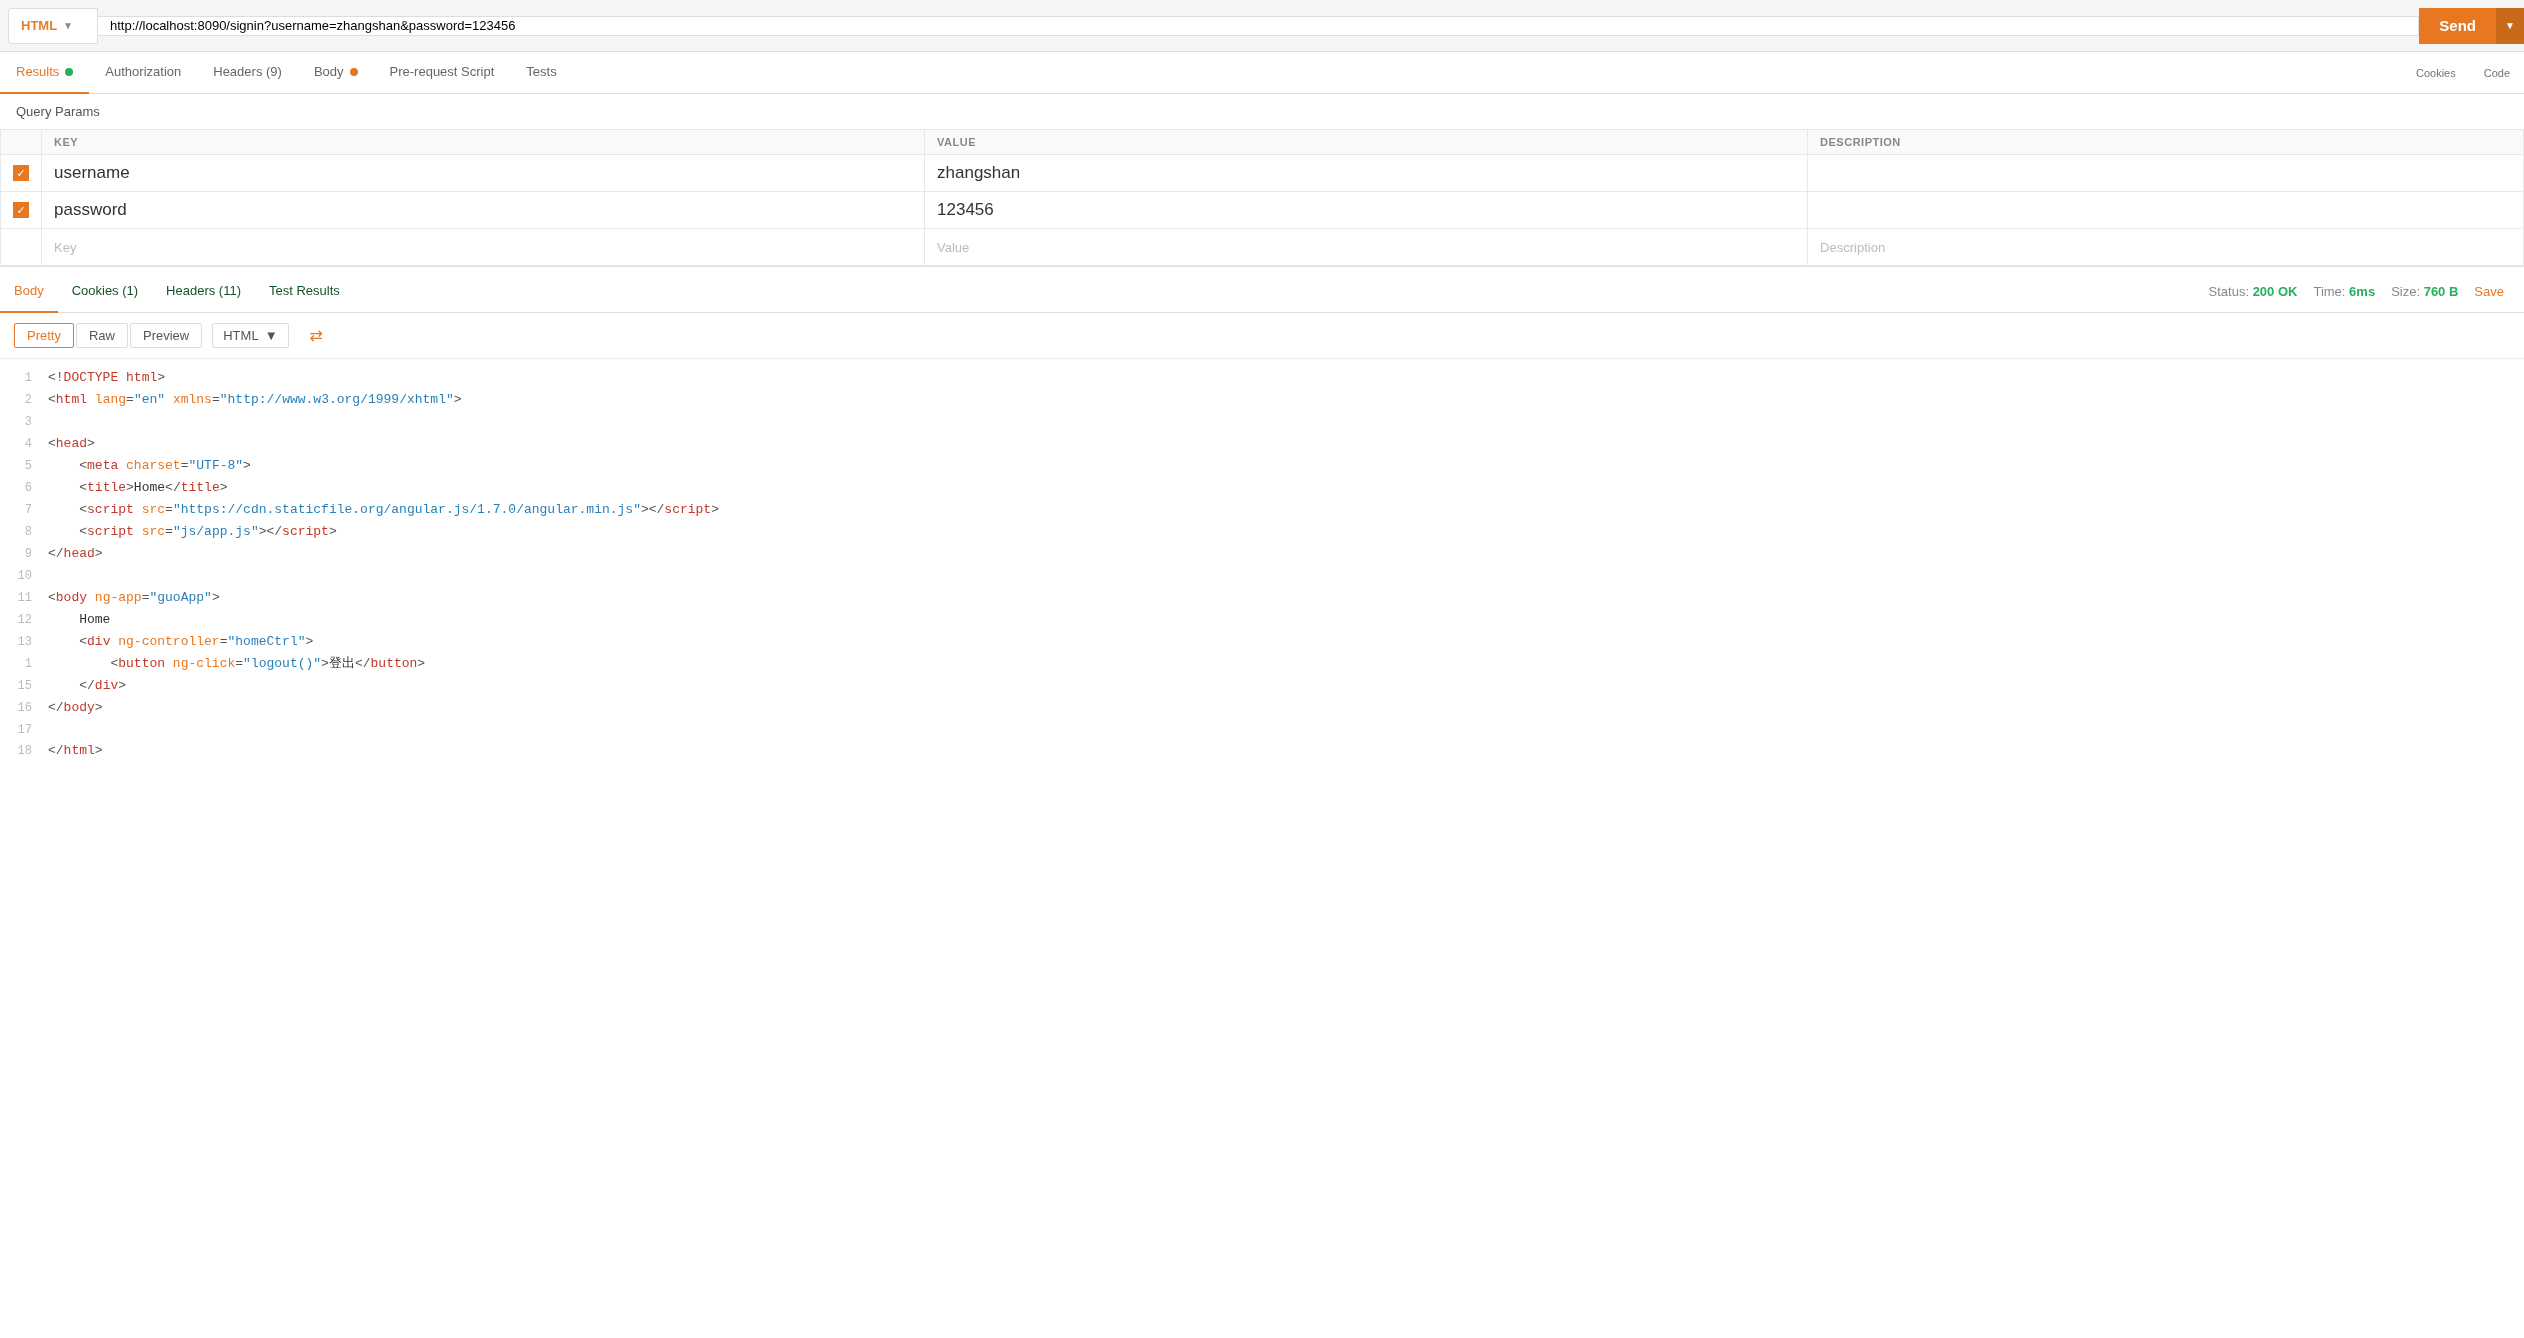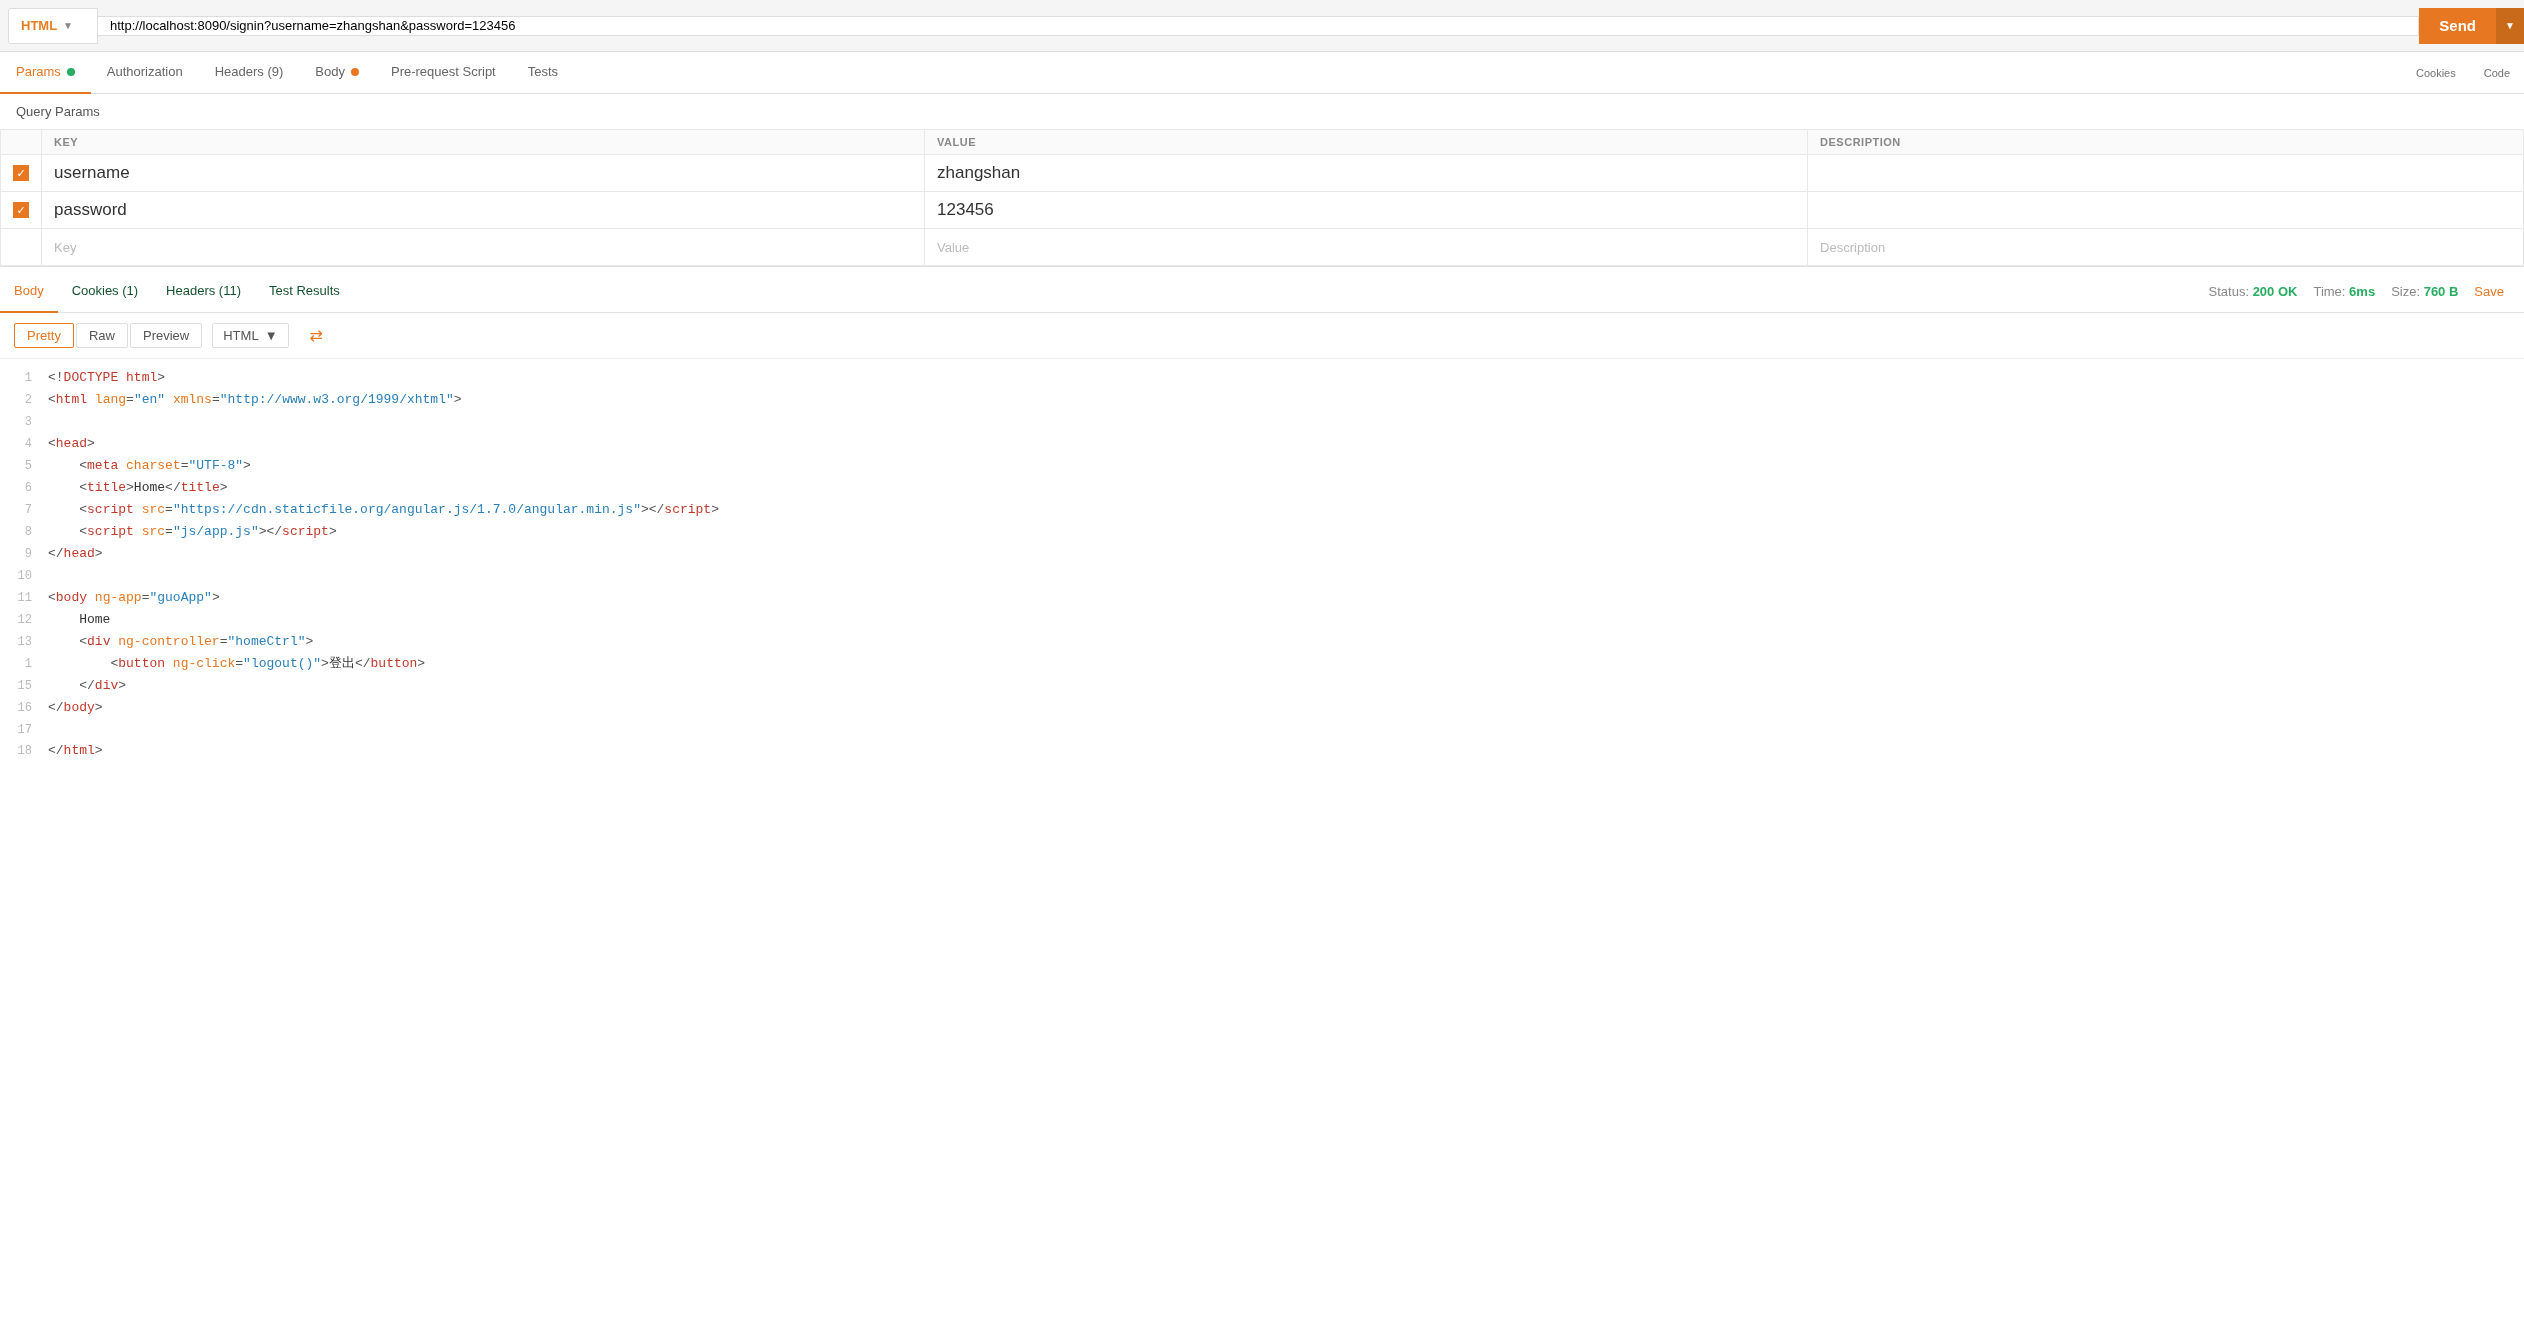--- a/index.html
+++ b/index.html
@@ -306,21 +306,21 @@
     <span>HTML</span>
     <span class="method-chevron">▼</span>
   </div>
   <input class="url-input" type="text" value="http://localhost:8090/signin?username=zhangshan&amp;password=123456" style="">
   <button class="send-button">Send</button>
   <div class="send-chevron">▼</div>
 </div>
 
 <div class="tabs-row">
   <div class="tab active">
-    <span>Params</span>
+    <span>Results</span>
     <span class="dot"></span>
   </div>
   <div class="tab">
     <span>Authorization</span>
   </div>
   <div class="tab">
     <span>Headers (9)</span>
   </div>
   <div class="tab">
     <span>Body</span>

